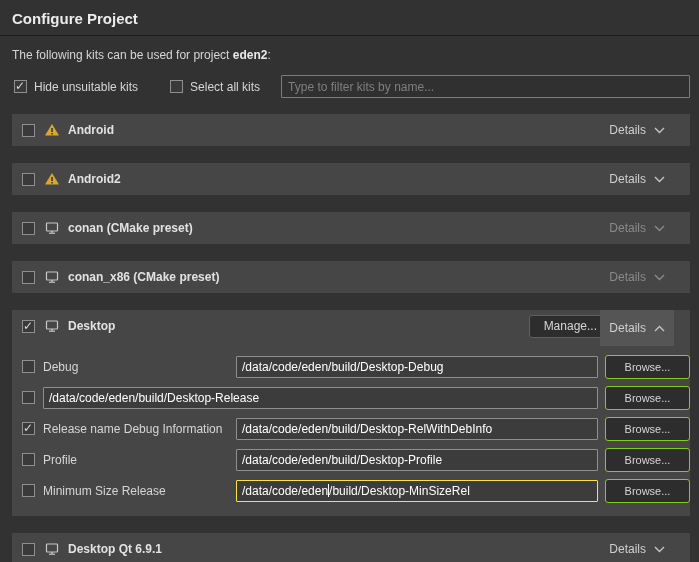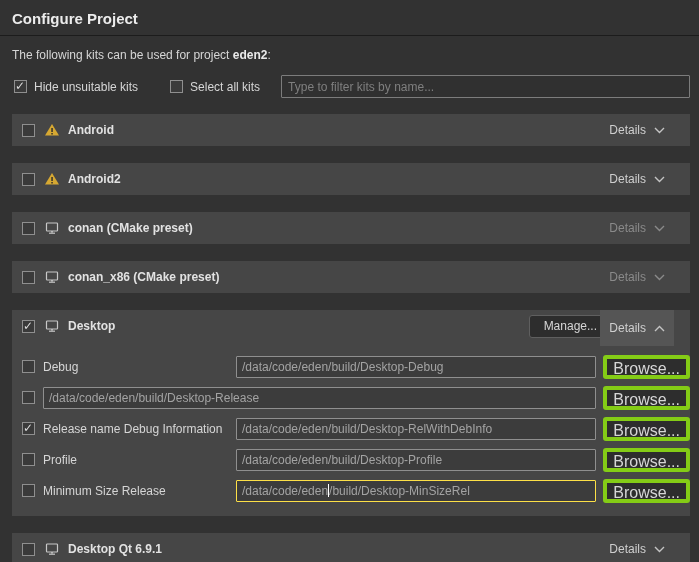--- a/index.html
+++ b/index.html
@@ -74,35 +74,35 @@
   .config-area{padding:9px 0 10px 0;}
   .config-row{
     height:31px;display:flex;align-items:center;
     padding:0 0 0 10px;box-sizing:border-box;
   }
   .config-row .cb{margin-right:8px;}
   .config-label{flex:0 0 193px;color:#d6d6d6;white-space:nowrap;}
   .path-input{
     flex:1;height:22px;box-sizing:border-box;
     background:#3c3c3c;border:1px solid #8f8f8f;border-radius:1px;
-    color:#a3a3a3;font-family:inherit;font-size:12px;padding:0 5px;
+    color:#ffffff;font-family:inherit;font-size:12px;padding:0 5px;
     margin-right:7px;min-width:0;
   }
   .path-input.focused{
     border:1px solid #fde047;
     display:flex;align-items:center;white-space:pre;overflow:hidden;text-align:center;
   }
   .cursor{
     display:inline-block;width:1px;height:13px;background:#ffffff;
     flex:0 0 auto;
   }
   .browse-btn{
     flex:0 0 85px;height:24px;
-    background:#2d2d2d;border:4px solid #84cc16;border-radius:3px;
-    color:#d6d6d6;font-family:inherit;font-size:16px;
+    background:#2d2d2d;border:1px solid #84cc16;border-radius:3px;
+    color:#d6d6d6;font-family:inherit;font-size:11px;
   }
 </style>
 </head>
 <body>
 
 <div class="page-title">Configure Project</div>
 <div class="title-divider"></div>
 
 <div class="subtitle"><span>The following kits can be used for project </span><b>eden2</b><span>:</span></div>
 

